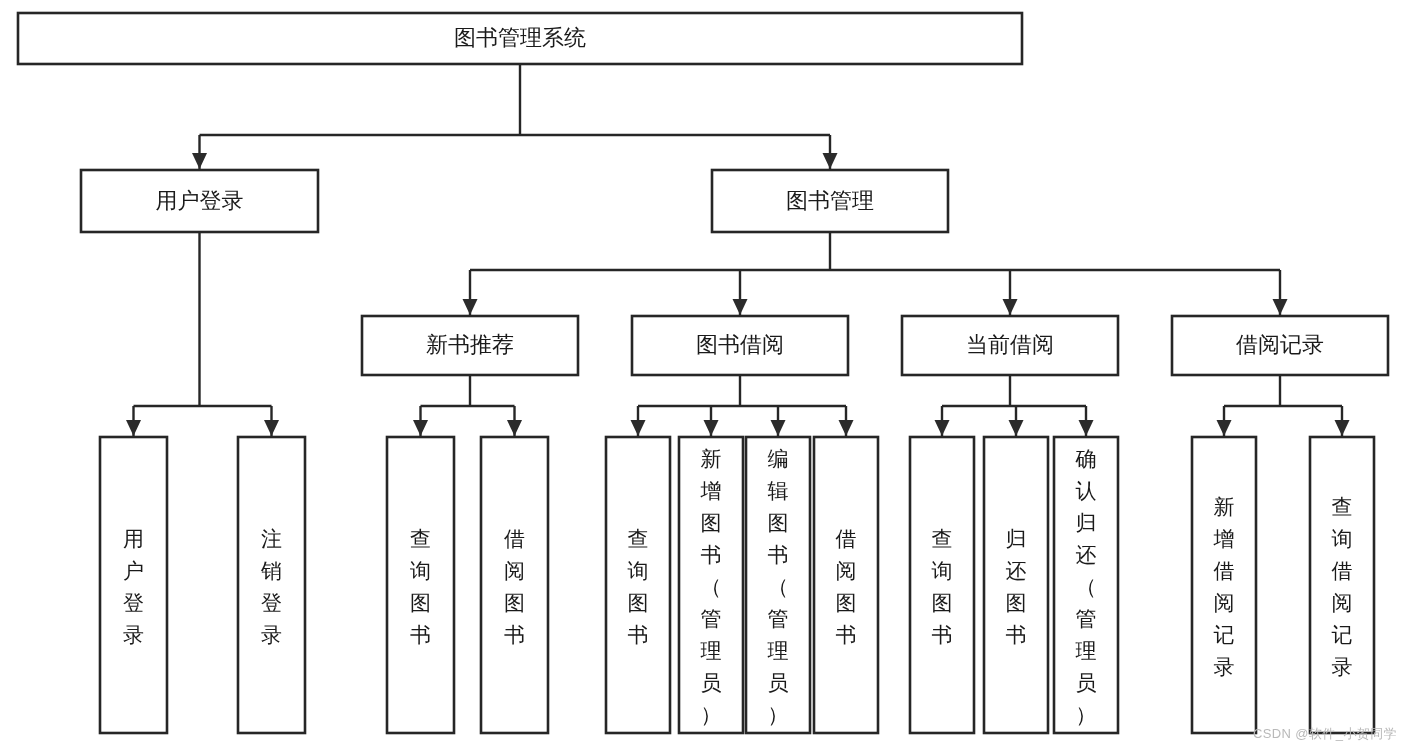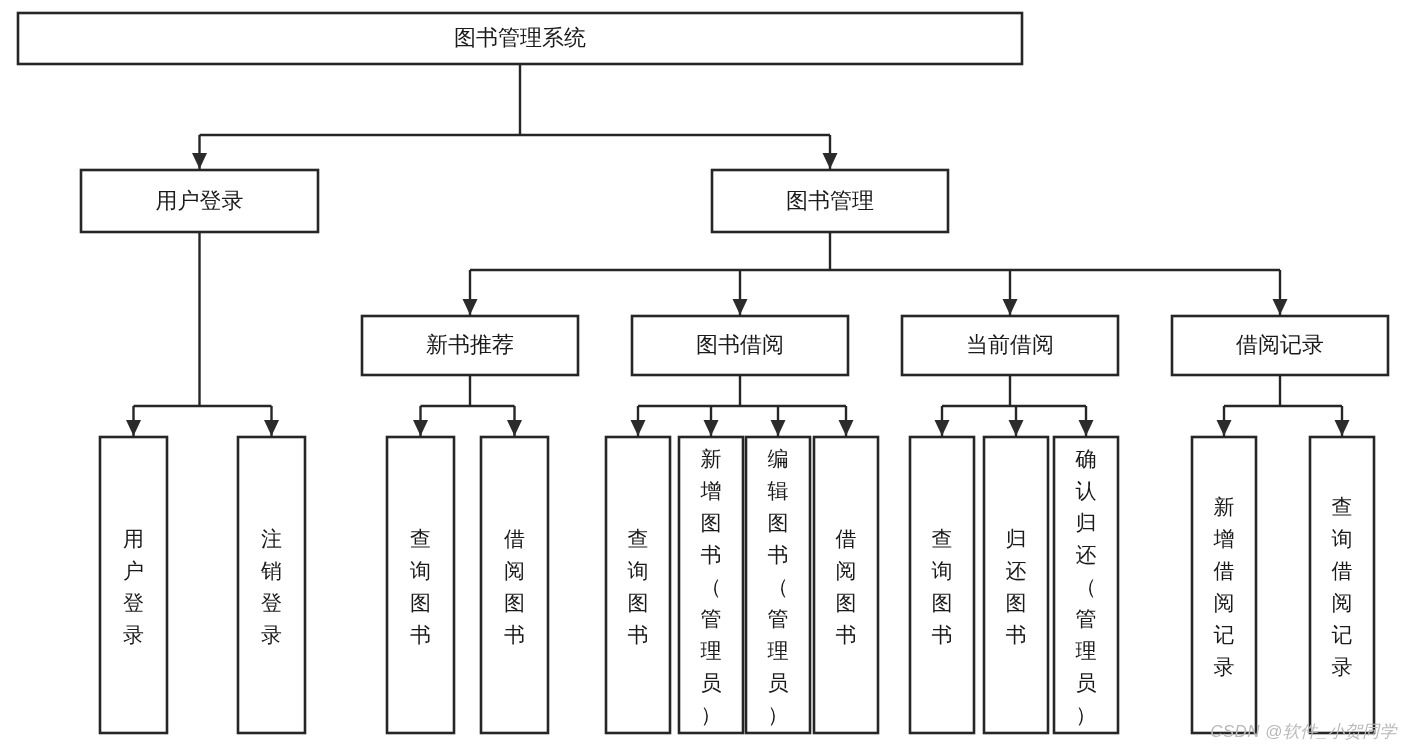--- a/index.html
+++ b/index.html
@@ -53,26 +53,25 @@
     font-family: "Liberation Sans", "DejaVu Sans", sans-serif;
     font-size: 21px;
     fill: #1a1a1a;
     text-anchor: middle;
   }
   .watermark-text {
     position: absolute;
     right: 8px;
     bottom: 4px;
     font-family: "Liberation Sans", "DejaVu Sans", sans-serif;
-    font-size: 17px;
+    font-size: 13px;
     color: #b9b9b9;
     white-space: nowrap;
     letter-spacing: 0.4px;
     pointer-events: none;
-    font-style: italic;
   }
 </style>
 </head>
 <body>
 
 <div id="diagram-root">
   <svg class="flow-canvas" viewBox="0 0 1405 747" xmlns="http://www.w3.org/2000/svg">
     <g id="connector-layer">
         <g>
           <line x1="520" y1="64" x2="520" y2="135" class="connector"></line>

